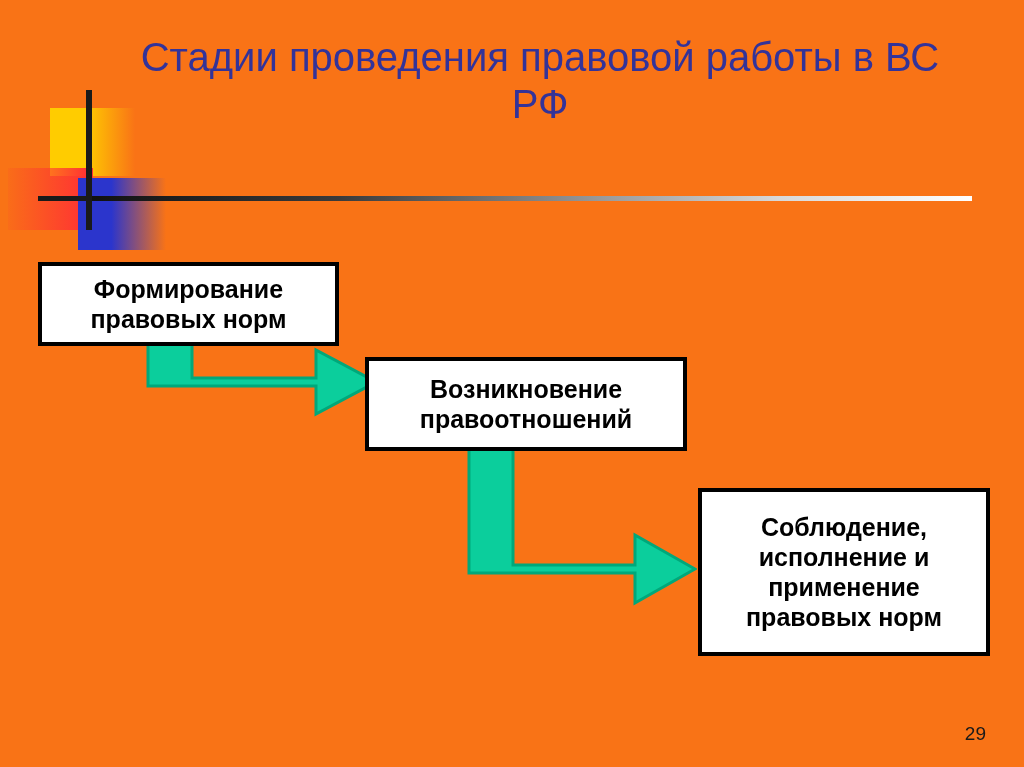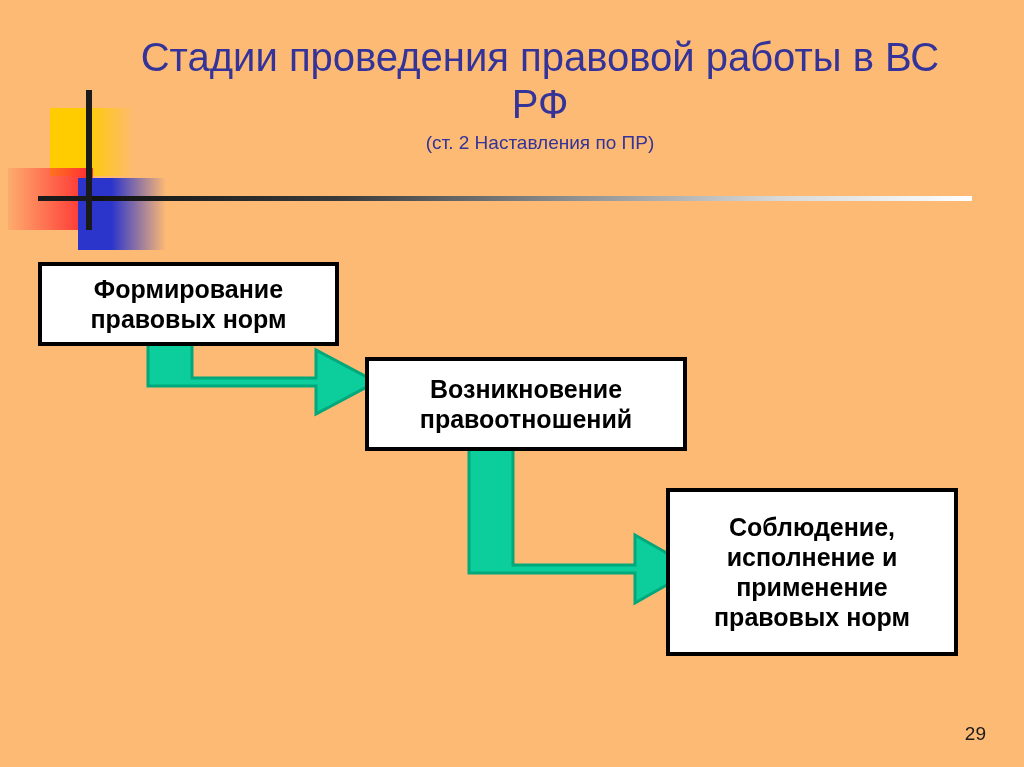--- a/index.html
+++ b/index.html
@@ -7,21 +7,21 @@
     padding: 0;
     background: #ffffff;
   }
   body {
     font-family: "Liberation Sans", sans-serif;
   }
   #slide {
     position: relative;
     width: 1024px;
     height: 767px;
-    background: #fdba74;
+    background: #f97316;
     overflow: hidden;
   }
 
   
   #decor {
     position: absolute;
     left: 0;
     top: 90px;
     width: 200px;
     height: 140px;
@@ -119,21 +119,21 @@
   .flow-box-text {
     color: #000000;
     font-weight: bold;
     font-size: 25px;
     line-height: 1.20;
     padding: 0 6px;
     white-space: pre-line;
   }
   #box-1 { left: 38px;  top: 262px; width: 301px; height: 84px; }
   #box-2 { left: 365px; top: 357px; width: 322px; height: 94px; }
-  #box-3 { left: 666px; top: 488px; width: 292px; height: 168px; }
+  #box-3 { left: 698px; top: 488px; width: 292px; height: 168px; }
 
   
   .arrow {
     position: absolute;
     z-index: 2;
   }
   #arrow-1 { left: 146px; top: 336px; width: 232px; height: 92px; }
   #arrow-2 { left: 467px; top: 431px; width: 230px; height: 184px; }
   .arrow svg { display: block; width: 100%; height: 100%; }
 
@@ -156,21 +156,20 @@
     <div class="sq sq-red"></div>
     <div class="sq sq-blue"></div>
     <div class="line-v"></div>
     <div class="line-h-stub"></div>
   </div>
 
   <div id="title-rule"></div>
 
   <div id="title-block">
     <h1 id="slide-title">Стадии проведения правовой работы в ВС РФ</h1>
-    <p id="slide-subtitle">(ст. 2 Наставления по ПР)</p>
   </div>
 
   <div class="arrow" id="arrow-1">
     <svg viewBox="0 0 232 92" preserveAspectRatio="none" aria-hidden="true">
       <polygon points="2,2 46,2 46,42 170,42 170,14 230,46 170,78 170,50 2,50" fill="#0BCE9C" stroke="#00A87A" stroke-width="3" stroke-linejoin="miter"></polygon>
     </svg>
   </div>
 
   <div class="arrow" id="arrow-2">
     <svg viewBox="0 0 230 184" preserveAspectRatio="none" aria-hidden="true">

